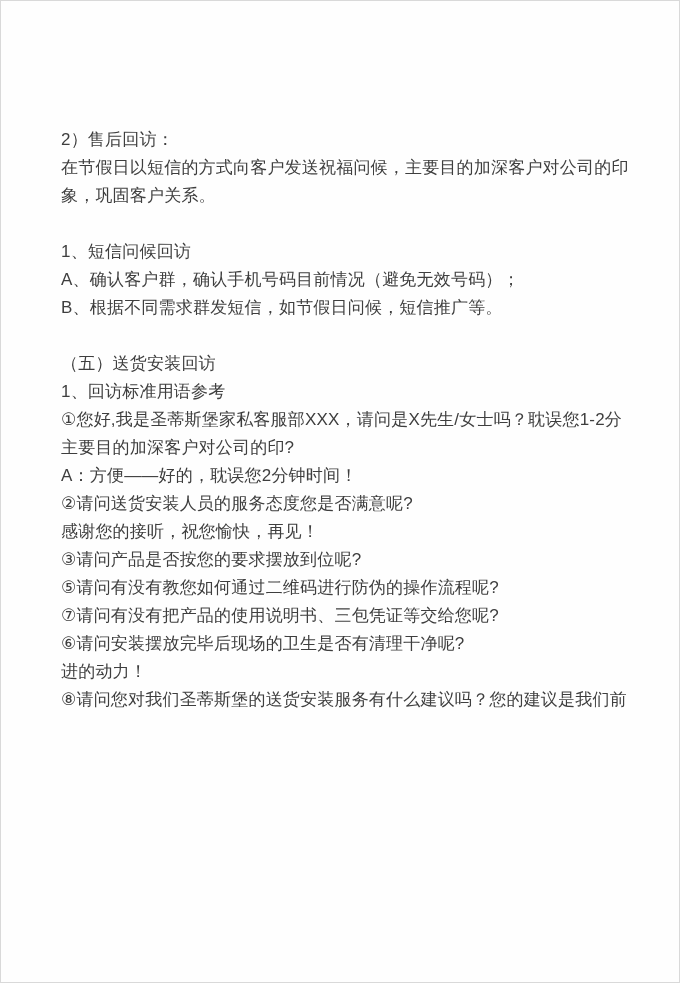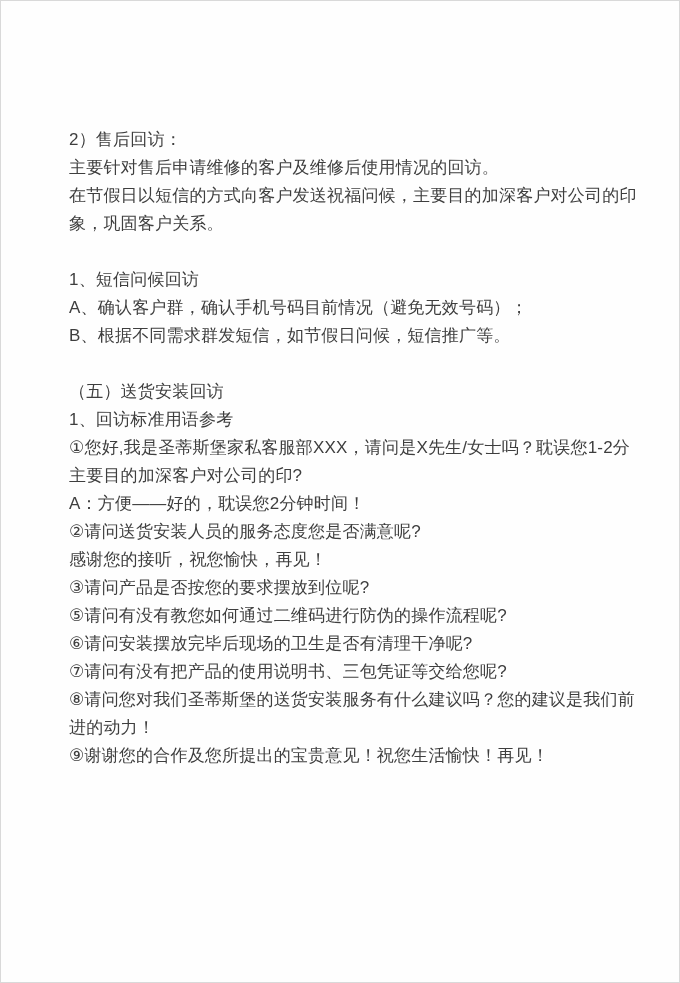--- a/index.html
+++ b/index.html
@@ -16,56 +16,54 @@
   .page {
     position: absolute;
     inset: 0;
     box-sizing: border-box;
     background: #fefefe;
     border: 1px solid #d9d9d9;
     overflow: hidden;
   }
   .doc-content {
     position: absolute;
-    left: 68px;
+    left: 60px;
     top: 125px;
     width: 560px;
     font-family: "Liberation Sans", "DejaVu Sans", sans-serif;
     font-size: 17px;
     line-height: 28px;
     color: #3e3e3e;
     letter-spacing: 0.2px;
   }
   .line {
     min-height: 28px;
     white-space: nowrap;
   }
 </style>
 </head>
 <body>
 
 <div class="page">
   <div class="doc-content">
     <div class="line">2）售后回访：</div>
-    <div class="line">主要针对售后申请维修的客户及维修后使用情况的回访。</div>
     <div class="line">在节假日以短信的方式向客户发送祝福问候，主要目的加深客户对公司的印</div>
     <div class="line">象，巩固客户关系。</div>
     <div class="line"></div>
     <div class="line">1、短信问候回访</div>
     <div class="line">A、确认客户群，确认手机号码目前情况（避免无效号码）；</div>
     <div class="line">B、根据不同需求群发短信，如节假日问候，短信推广等。</div>
     <div class="line"></div>
     <div class="line">（五）送货安装回访</div>
     <div class="line">1、回访标准用语参考</div>
     <div class="line">①您好,我是圣蒂斯堡家私客服部XXX，请问是X先生/女士吗？耽误您1-2分</div>
     <div class="line">主要目的加深客户对公司的印?</div>
     <div class="line">A：方便——好的，耽误您2分钟时间！</div>
     <div class="line">②请问送货安装人员的服务态度您是否满意呢?</div>
     <div class="line">感谢您的接听，祝您愉快，再见！</div>
     <div class="line">③请问产品是否按您的要求摆放到位呢?</div>
     <div class="line">⑤请问有没有教您如何通过二维码进行防伪的操作流程呢?</div>
+    <div class="line">⑦请问有没有把产品的使用说明书、三包凭证等交给您呢?</div>
     <div class="line">⑥请问安装摆放完毕后现场的卫生是否有清理干净呢?</div>
-    <div class="line">⑦请问有没有把产品的使用说明书、三包凭证等交给您呢?</div>
+    <div class="line">进的动力！</div>
     <div class="line">⑧请问您对我们圣蒂斯堡的送货安装服务有什么建议吗？您的建议是我们前</div>
-    <div class="line">进的动力！</div>
-    <div class="line">⑨谢谢您的合作及您所提出的宝贵意见！祝您生活愉快！再见！</div>
   </div>
 </div>
 
 </body></html>

